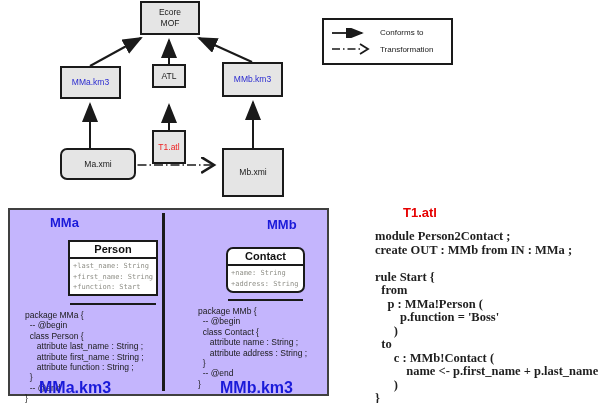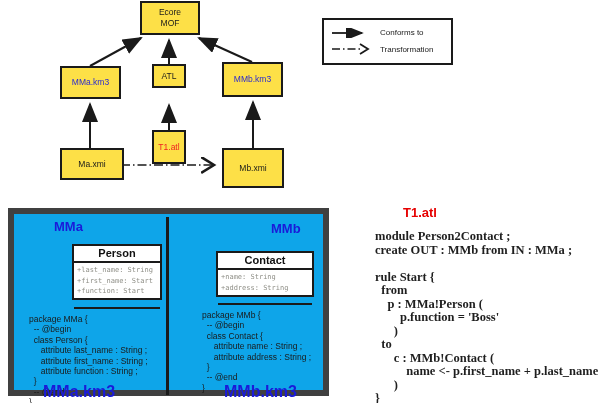--- a/index.html
+++ b/index.html
@@ -1,34 +1,34 @@
 <!DOCTYPE html>
 <html><head>
 <meta charset="utf-8">
 <style>
   html,body{margin:0;padding:0;background:#ffffff;}
   .stage{position:relative;width:600px;height:403px;background:#fff;overflow:hidden;
          font-family:"Liberation Sans",sans-serif;}
   svg{display:block;}
   
   .arrows{position:absolute;left:0;top:0;}
-  .dbox{position:absolute;background:#fde047;border:2px solid #1a1a1a;
+  .dbox{position:absolute;background:#e5e5e5;border:2px solid #1a1a1a;
         display:flex;align-items:center;justify-content:center;text-align:center;
         font-size:8.5px;color:#1a1a1a;line-height:1.25;box-sizing:border-box;}
   .dbox.blue{color:#2a2ad0;}
   .dbox.red{color:#ee2222;}
   
   .legend{position:absolute;left:322px;top:18px;width:131px;height:47px;
           border:2px solid #1a1a1a;box-sizing:border-box;background:#fff;
           display:flex;flex-direction:column;justify-content:space-evenly;padding:2px 6px;}
   .legend-row{display:flex;align-items:center;gap:8px;}
   .legend-row .lbl{font-size:8px;color:#1a1a1a;white-space:nowrap;}
   
   .mm-panel{position:absolute;left:8px;top:208px;width:321px;height:188px;
-            border:6px solid #404040;box-sizing:border-box;background:#0ea5e9;}
+            border:2px solid #404040;box-sizing:border-box;background:#c4b5fd;}
   .mm-divider{position:absolute;left:152px;top:3px;width:3px;height:178px;background:#1a1a1a;}
   .mm-title{position:absolute;font-size:13px;font-weight:bold;color:#1a1ad9;}
   .cls-box{position:absolute;border:2px solid #1a1a1a;background:#fff;box-sizing:border-box;}
   .cls-head{border-bottom:2px solid #1a1a1a;font-size:11px;font-weight:bold;color:#111;
             text-align:center;padding:1px 0 2px 0;}
   .cls-attrs{padding:2px 2px 10px 3px;}
   .cls-attr{font-family:"DejaVu Sans Mono",monospace;font-size:7px;line-height:10.5px;
             color:#8f8f87;white-space:nowrap;}
   .cls-foot{border-top:2px solid #1a1a1a;height:3px;}
   .km3-code{position:absolute;margin:0;font-family:"Liberation Sans",sans-serif;
@@ -63,23 +63,23 @@
     <line x1="253" y1="148" x2="253" y2="102" stroke="#1a1a1a" stroke-width="2" marker-end="url(#solidHead)"></line>
 
     <line x1="121" y1="165" x2="214" y2="165" stroke="#1a1a1a" stroke-width="1.6" stroke-dasharray="9 3 1.5 3" marker-end="url(#openHead)"></line>
   </svg>
 
   <div class="dbox" style="left:140px;top:1px;width:60px;height:34px;white-space:pre-line;">Ecore
 MOF</div>
   <div class="dbox blue" style="left:60px;top:66px;width:61px;height:33px;">MMa.km3</div>
   <div class="dbox" style="left:152px;top:64px;width:34px;height:24px;">ATL</div>
   <div class="dbox blue" style="left:222px;top:62px;width:61px;height:35px;">MMb.km3</div>
-  <div class="dbox" style="left:60px;top:148px;width:64px;height:32px;">Ma.xmi</div>
+  <div class="dbox" style="left:60px;top:148px;width:76px;height:32px;border-radius:7px;">Ma.xmi</div>
   <div class="dbox red" style="left:152px;top:130px;width:34px;height:34px;">T1.atl</div>
-  <div class="dbox" style="left:222px;top:148px;width:62px;height:40px;">Mb.xmi</div>
+  <div class="dbox" style="left:222px;top:148px;width:62px;height:49px;">Mb.xmi</div>
 
   <div class="legend">
     <div class="legend-row">
       <svg width="42" height="10" viewBox="0 0 42 10">
         <line x1="2" y1="5" x2="32" y2="5" stroke="#1a1a1a" stroke-width="1.8" marker-end="url(#solidHead)"></line>
       </svg>
       <span class="lbl">Conforms to</span>
     </div>
     <div class="legend-row">
       <svg width="42" height="12" viewBox="0 0 42 12">
@@ -91,38 +91,38 @@
   </div>
 
   <div class="mm-panel">
     <div class="mm-divider"></div>
 
     <div class="mm-title" style="left:40px;top:5px;">MMa</div>
     <div class="cls-box" style="left:18px;top:30px;width:90px;height:56px;margin-left:40px;">
       <div class="cls-head">Person</div>
       <div class="cls-attrs">
         <div class="cls-attr">+last_name: String</div>
-        <div class="cls-attr">+first_name: Start</div>
+        <div class="cls-attr">+first_name: String</div>
         <div class="cls-attr">+function: Start</div>
       </div>
       <div class="cls-foot"></div>
     </div>
     <pre class="km3-code" style="left:15px;top:100px;">package MMa {
   -- @begin
   class Person {
      attribute last_name : String ;
      attribute first_name : String ;
      attribute function : String ;
   }
   -- @end
 }</pre>
     <div class="km3-label" style="left:29px;top:169px;">MMa.km3</div>
 
     <div class="mm-title" style="left:222px;top:7px;padding-left:35px;">MMb</div>
-    <div class="cls-box" style="left:202px;top:37px;width:98px;height:46px;">
+    <div class="cls-box" style="left:216px;top:37px;width:79px;height:46px;border-radius:7px;">
       <div class="cls-head">Contact</div>
       <div class="cls-attrs">
         <div class="cls-attr">+name: String</div>
         <div class="cls-attr">+address: String</div>
       </div>
       <div class="cls-foot"></div>
     </div>
     <pre class="km3-code" style="left:188px;top:96px;">package MMb {
   -- @begin
   class Contact {

